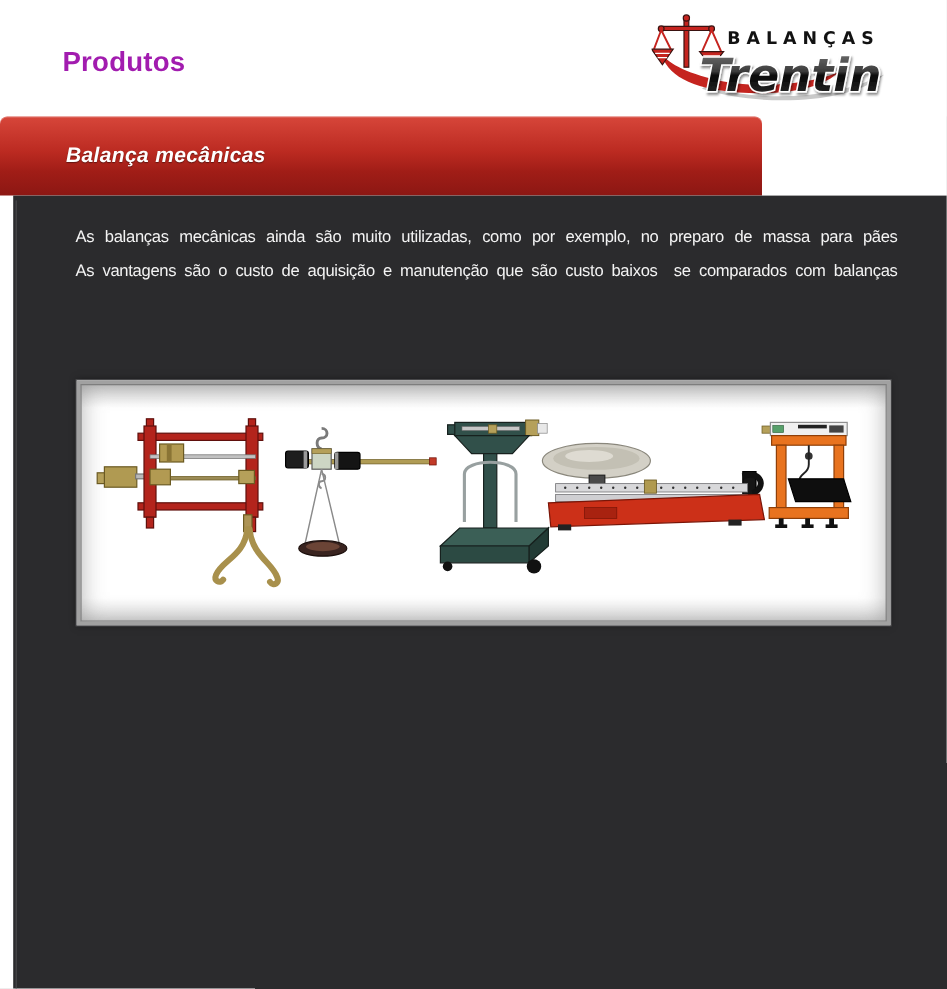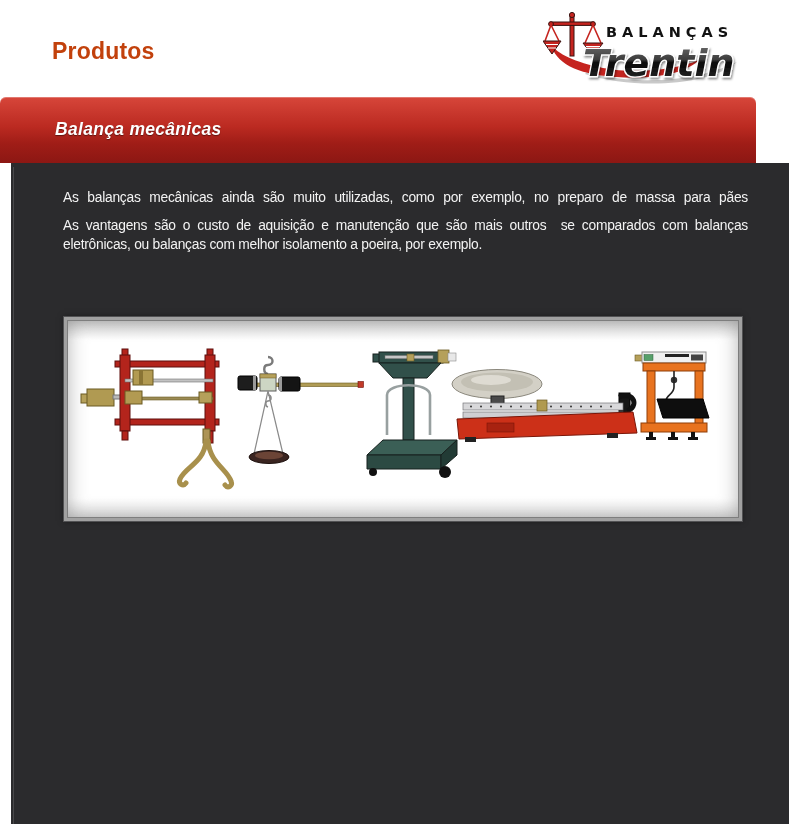--- a/index.html
+++ b/index.html
@@ -7,27 +7,27 @@
     width:789px;height:824px;
     font-family:"Liberation Sans", sans-serif;
     background:#ffffff;
   }
   .page{position:relative;width:789px;height:824px;overflow:hidden;background:#fff;}
 
   
   .site-header{position:absolute;top:0;left:0;width:789px;height:97px;background:#fff;}
   .page-title{
     position:absolute;left:52px;top:38px;
-    font-size:23px;font-weight:bold;color:#c2410c;letter-spacing:.2px;
+    font-size:23px;font-weight:bold;color:#a21caf;letter-spacing:.2px;
   }
   .logo{position:absolute;left:543px;top:10px;width:200px;height:78px;cursor:pointer;}
 
   
   .banner{
-    position:absolute;top:97px;left:0;width:756px;height:66px;
+    position:absolute;top:97px;left:0;width:635px;height:66px;
     background:linear-gradient(to bottom,
       var(--banner_top,#d7463a) 0%, #bb2a21 45%, #a01d17 70%, var(--banner_bottom,#8c1713) 100%);
     border-radius:6px 6px 0 0;
     box-shadow:inset 0 1px 0 rgba(255,255,255,.28);
   }
   .banner-title{
     position:absolute;left:55px;top:22px;
     font-size:17.5px;font-weight:bold;font-style:italic;color:#ffffff;
     text-shadow:0 1px 1px rgba(0,0,0,.45);letter-spacing:.3px;
   }
@@ -113,22 +113,21 @@
     <div class="banner-title">Balança mecânicas</div>
   </div>
 
   <div class="content">
 
     <div class="text-block" id="body-text">
         <div class="para">
           <div class="tline just">As balanças mecânicas ainda são muito utilizadas, como por exemplo, no preparo de massa para pães</div>
         </div>
         <div class="para">
-          <div class="tline just">As vantagens são o custo de aquisição e manutenção que são mais outros  se comparados com balanças</div>
-          <div class="tline">eletrônicas, ou balanças com melhor isolamento a poeira, por exemplo.</div>
+          <div class="tline just">As vantagens são o custo de aquisição e manutenção que são custo baixos  se comparados com balanças</div>
         </div>
       </div>
 
     <div class="strip">
       <div class="strip-inner">
         <svg width="672" height="196" viewBox="0 0 672 196" xmlns="http://www.w3.org/2000/svg">
 
           <g aria-label="red-hook-scale-image">
             <rect x="14" y="71" width="7" height="9" fill="#b5a05a" stroke="#6b5a22"></rect>
             <rect x="20" y="66" width="27" height="17" fill="#b09a52" stroke="#6b5a22"></rect>

